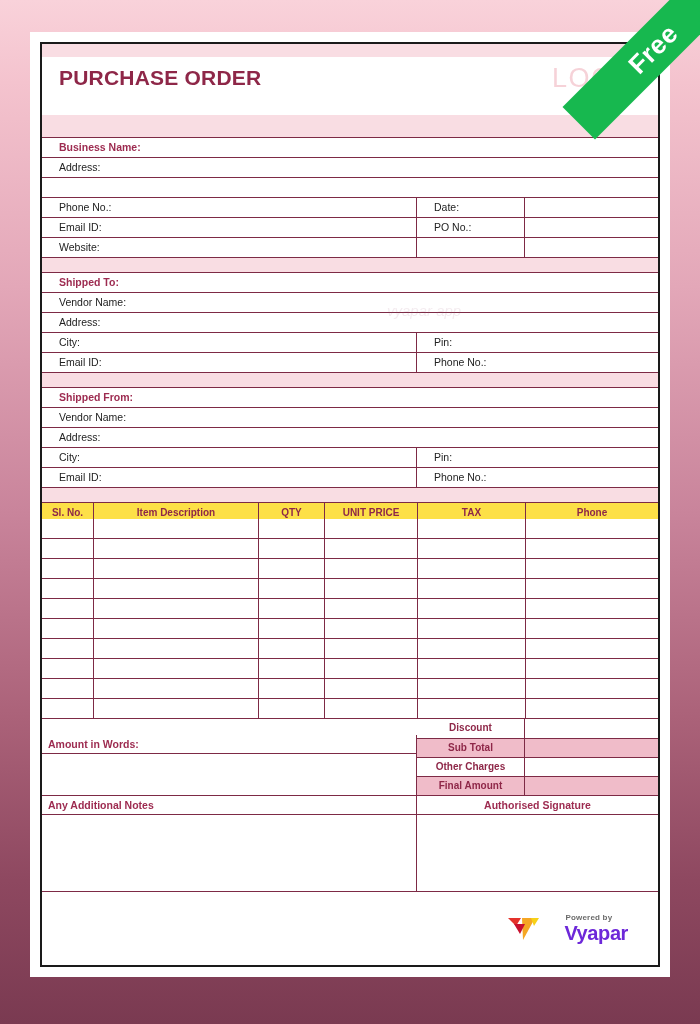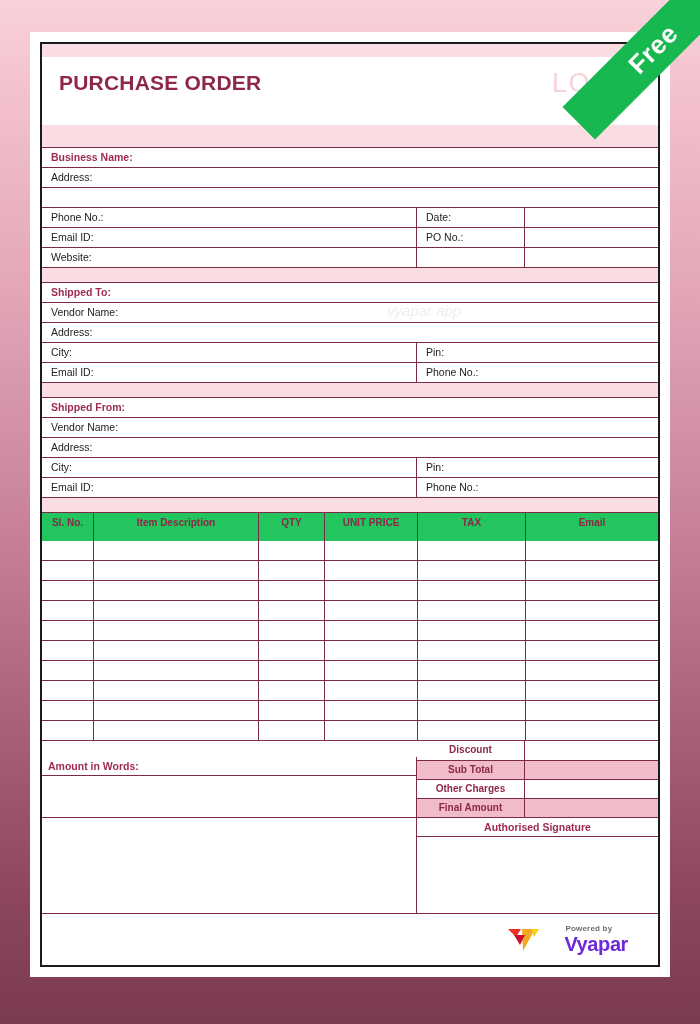--- a/index.html
+++ b/index.html
@@ -45,21 +45,21 @@
     display: flex;
     flex-direction: column;
     overflow: hidden;
   }
 
   
   .band-pink     { background: #f9dde3; height: 13px; flex: none; }
   .band-pink-lg  { background: #f9dde3; height: 22px; flex: none; }
 
   .title-row {
-    height: 68px;
+    height: 58px;
     background: #ffffff;
     display: flex;
     align-items: center;
     justify-content: space-between;
     padding: 0 22px 16px 17px;
     flex: none;
   }
   .doc-title {
     font-size: 21px;
     font-weight: bold;
@@ -75,21 +75,21 @@
   }
 
   
   .rowline {
     display: flex;
     border-top: 1.5px solid #7d2a45;
     flex: none;
   }
   .cell {
     border-right: 1.5px solid #7d2a45;
-    padding: 2px 4px 2px 9px;
+    padding: 2px 4px 2px 17px;
     font-size: 10.5px;
     color: #222222;
     line-height: 15px;
     height: 19px;
     overflow: hidden;
     white-space: nowrap;
   }
   .cell:last-child { border-right: none; }
   .cell.hl   { color: #9d2b50; font-weight: bold; }
 
@@ -110,26 +110,26 @@
   .ic {
     border-right: 1.5px solid #7d2a45;
     font-size: 10px;
     height: 19px;
     line-height: 17px;
     overflow: hidden;
     white-space: nowrap;
   }
   .ic:last-child { border-right: none; }
   .item-head .ic {
-    background: #22c55e;
+    background: #fde047;
     color: #8e2748;
     font-weight: bold;
     text-align: center;
     font-size: 10px;
-    height: 28px;
+    height: 16px;
     line-height: 19px;
   }
 
   
   .c-sl    { width: 52px; }
   .c-desc  { width: 165px; }
   .c-qty   { width: 66px; }
   .c-price { width: 93px; }
   .c-tax   { width: 108px; }
   .c-total { width: 132px; }
@@ -341,21 +341,21 @@
 
     <div class="sect-gap"></div>
 
     <div class="items">
       <div class="item-row item-head">
         <div class="ic c-sl">Sl. No.</div>
         <div class="ic c-desc">Item Description</div>
         <div class="ic c-qty">QTY</div>
         <div class="ic c-price">UNIT PRICE</div>
         <div class="ic c-tax">TAX</div>
-        <div class="ic c-total">Email</div>
+        <div class="ic c-total">Phone</div>
       </div>
       <div id="items-body">
           <div class="item-row">
             <div class="ic c-sl"></div>
             <div class="ic c-desc"></div>
             <div class="ic c-qty"></div>
             <div class="ic c-price"></div>
             <div class="ic c-tax"></div>
             <div class="ic c-total"></div>
           </div>
@@ -454,20 +454,21 @@
         </div>
         <div class="amt-row shaded">
           <div class="amt-label">Final Amount</div>
           <div class="amt-value"></div>
         </div>
       </div>
     </div>
 
     <div class="notes-wrap">
       <div class="notes-col">
+        <div class="nhead">Any Additional Notes</div>
         <div class="nbody"></div>
       </div>
       <div class="sign-col">
         <div class="nhead center">Authorised Signature</div>
         <div class="nbody"></div>
       </div>
     </div>
 
     <div class="footer">
       <div class="brand">

